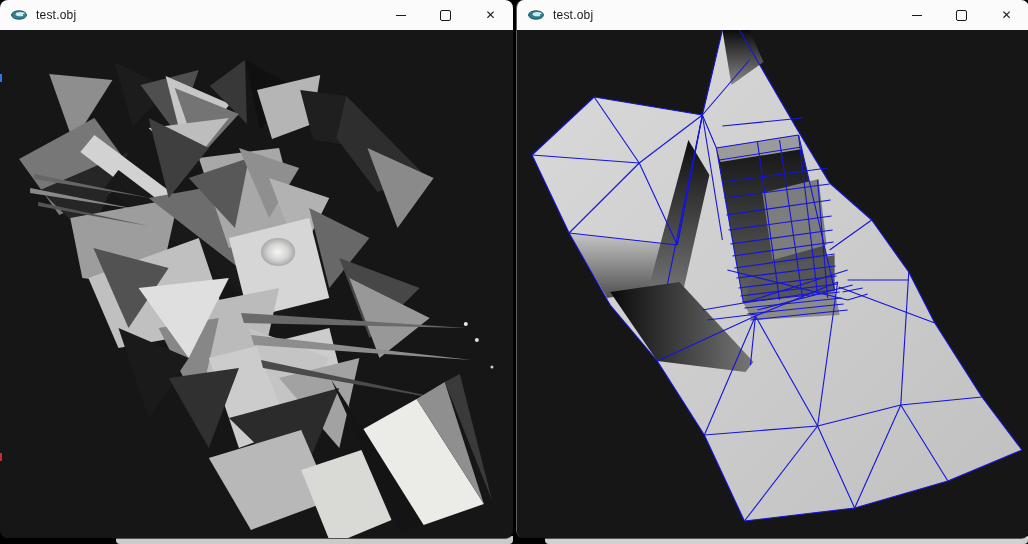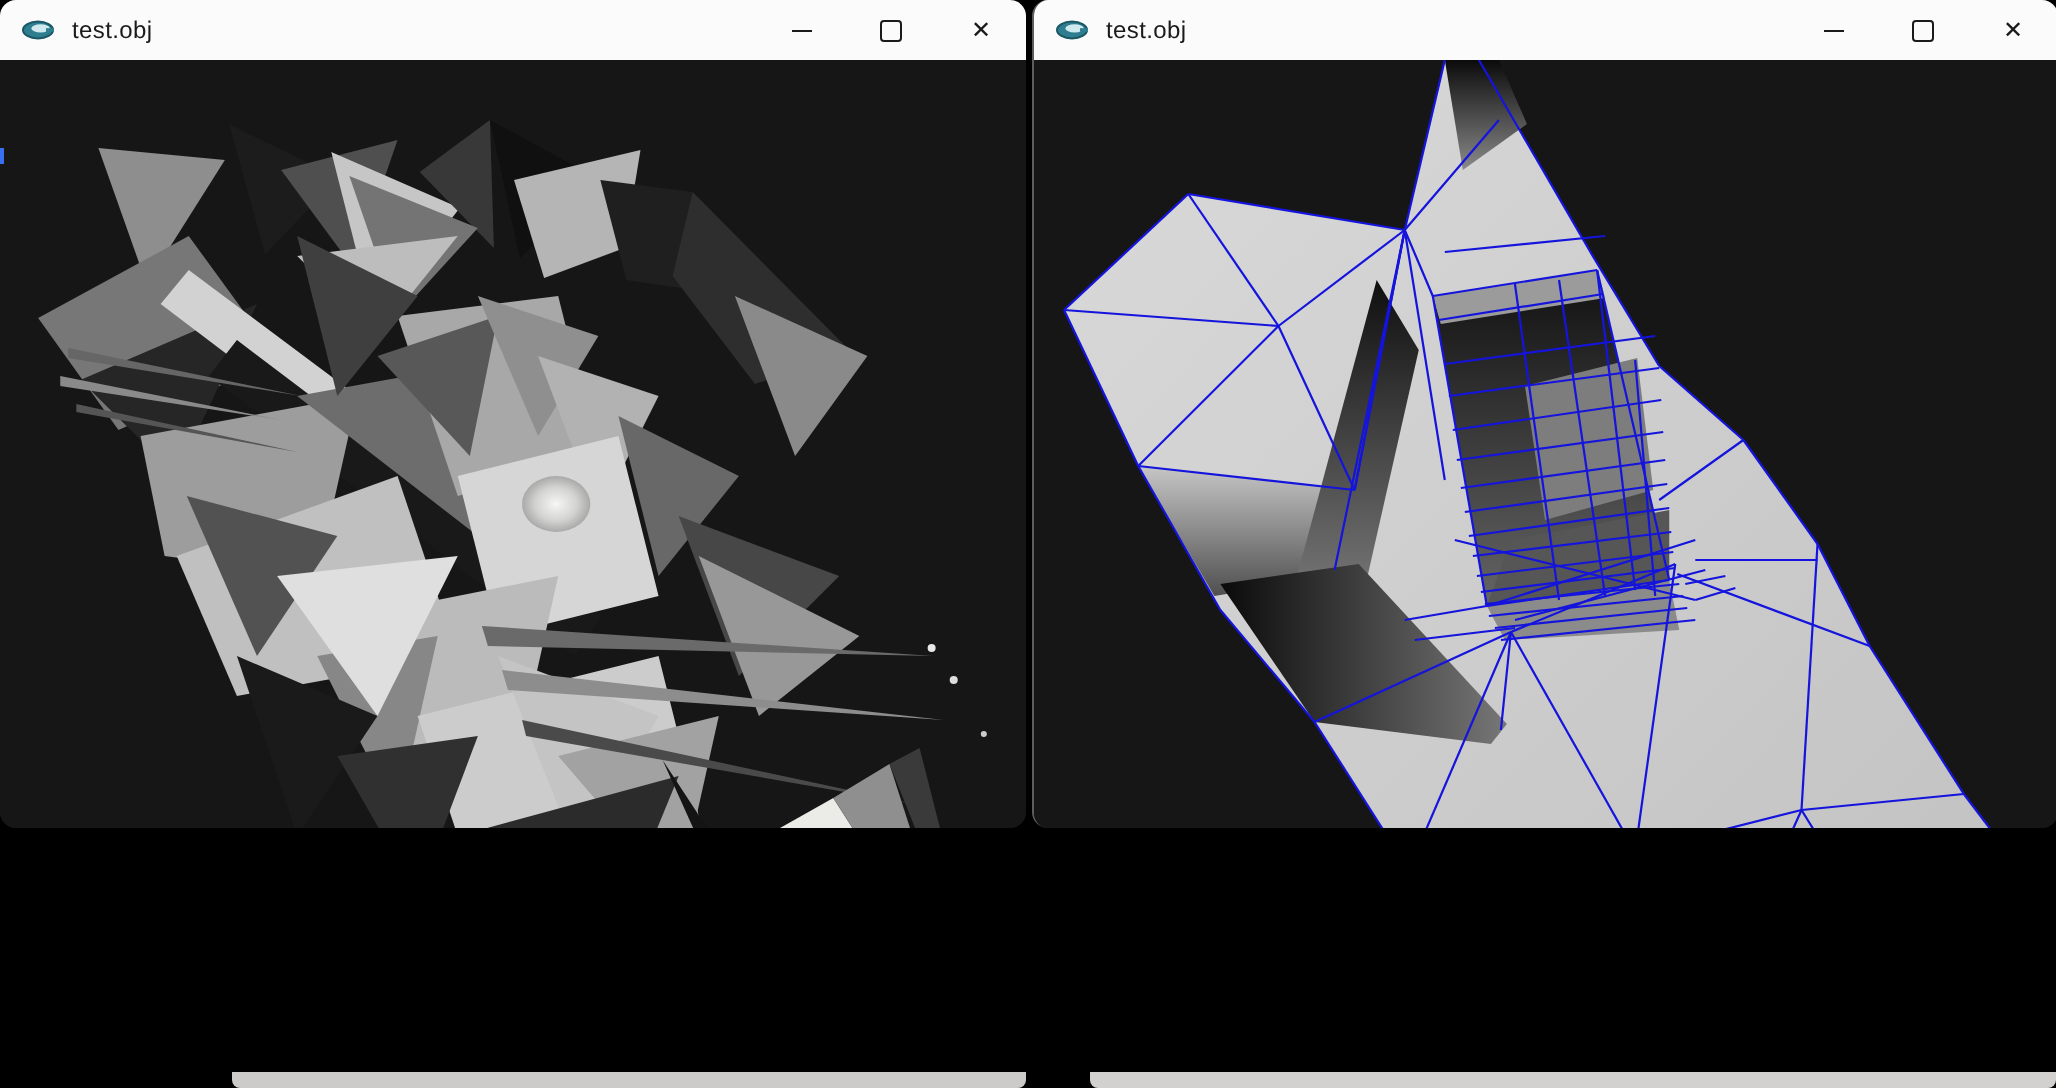--- a/index.html
+++ b/index.html
@@ -7,21 +7,21 @@
     width:1028px;height:544px;position:relative;overflow:hidden;
     background:#000;font-family:"Liberation Sans", sans-serif;
     -webkit-font-smoothing:antialiased;
   }
   
   .back-strip{position:absolute;height:8px;top:536px;border-radius:0 0 4px 4px;}
   .back-strip.left{left:116px;width:397px;background:#cccbc9;}
   .back-strip.right{left:545px;width:483px;background:#d2d1cf;}
 
   .win{
-    position:absolute;top:0;height:414px;width:513px;
+    position:absolute;top:0;height:538px;width:513px;
     border-radius:8px;overflow:hidden;background:#161616;
     box-shadow:0 0 0 1px rgba(0,0,0,.6);
   }
   .win.left{left:0;}
   .win.right{left:516px;width:512px;border-left:1px solid #5d5d5d;}
 
   .titlebar{
     height:30px;background:#fbfbfb;display:flex;align-items:center;
     user-select:none;position:relative;
   }

